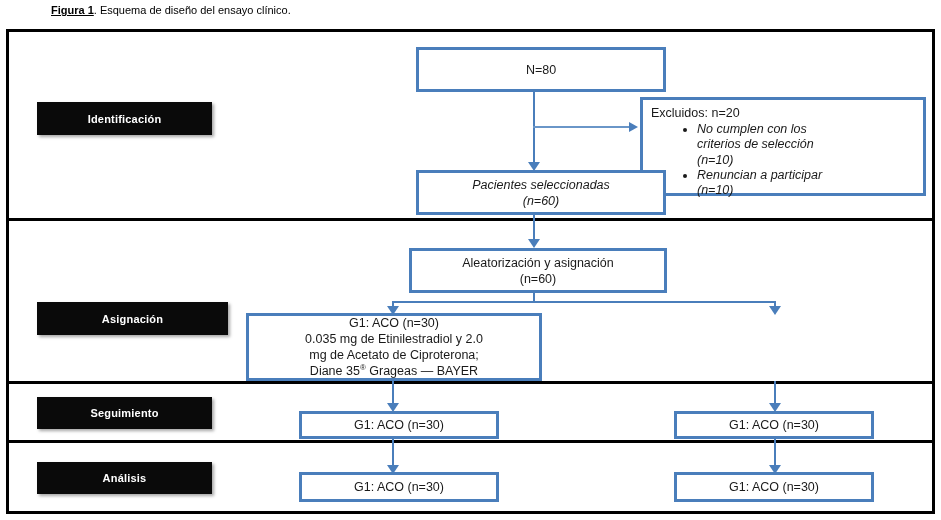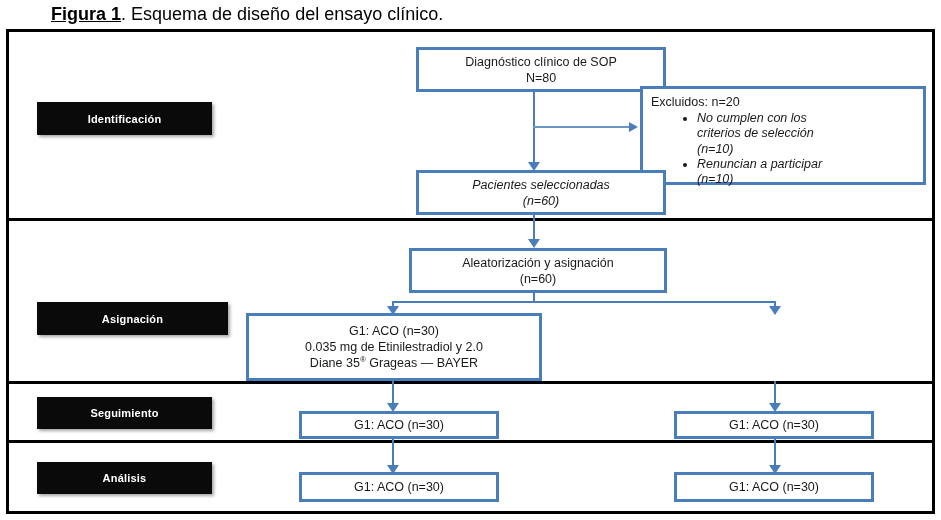--- a/index.html
+++ b/index.html
@@ -13,21 +13,21 @@
     font-family: "Liberation Sans", sans-serif;
     overflow: hidden;
     position: relative;
   }
 
   
   #caption {
     position: absolute;
     left: 6px;
     top: 4px;
-    font-size: 18px;
+    font-size: 11px;
     color: #000;
     white-space: nowrap;
     padding-left: 45px;
   }
   #caption .fig-label {
     font-weight: bold;
     text-decoration: underline;
   }
 
   
@@ -153,32 +153,31 @@
   <div class="stage-label" style="left:28px; top:365px; width:175px; height:32px;">
     <span>Seguimiento</span>
   </div>
 
   <div class="stage-label" style="left:28px; top:430px; width:175px; height:32px;">
     <span>Análisis</span>
   </div>
 
   <div class="box" style="left:407px; top:15px; width:250px; height:45px;">
     <div class="lines">
-      <div>Diagnóstico clínico de SOP</div>
       <div>N=80</div>
     </div>
   </div>
 
   <div class="vline" style="left:524px; top:60px; height:74px;"></div>
   <div class="arrow-down" style="left:519px; top:130px;"></div>
 
   <div class="hline" style="left:524px; top:94px; width:100px;"></div>
   <div class="arrow-right" style="left:620px; top:90px;"></div>
 
-  <div class="box left-align" style="left:631px; top:54px; width:286px; height:99px;">
+  <div class="box left-align" style="left:631px; top:65px; width:286px; height:99px;">
     <div style="width:100%;">
       <div class="excl-title">Excluidos: n=20</div>
       <ul class="excl-list">
         <li>
           <div>No cumplen con los</div>
           <div>criterios de selección</div>
           <div>(n=10)</div>
         </li>
         <li>
           <div>Renuncian a participar</div>
@@ -211,20 +210,21 @@
   <div class="vline" style="left:383px; top:269px; height:9px;"></div>
   <div class="arrow-down" style="left:378px; top:274px;"></div>
 
   <div class="vline" style="left:765px; top:269px; height:9px;"></div>
   <div class="arrow-down" style="left:760px; top:274px;"></div>
 
   <div class="box" style="left:237px; top:281px; width:296px; height:68px;">
     <div class="lines">
       <div>G1: ACO (n=30)</div>
       <div>0.035 mg de Etinilestradiol y 2.0</div>
+      <div>mg de Acetato de Ciproterona;</div>
       <div><span>Diane 35</span><span class="sup">®</span><span> Grageas — BAYER</span></div>
     </div>
   </div>
 
 
   <div class="vline" style="left:383px; top:349px; height:27px;"></div>
   <div class="arrow-down" style="left:378px; top:371px;"></div>
 
   <div class="vline" style="left:765px; top:349px; height:27px;"></div>
   <div class="arrow-down" style="left:760px; top:371px;"></div>

